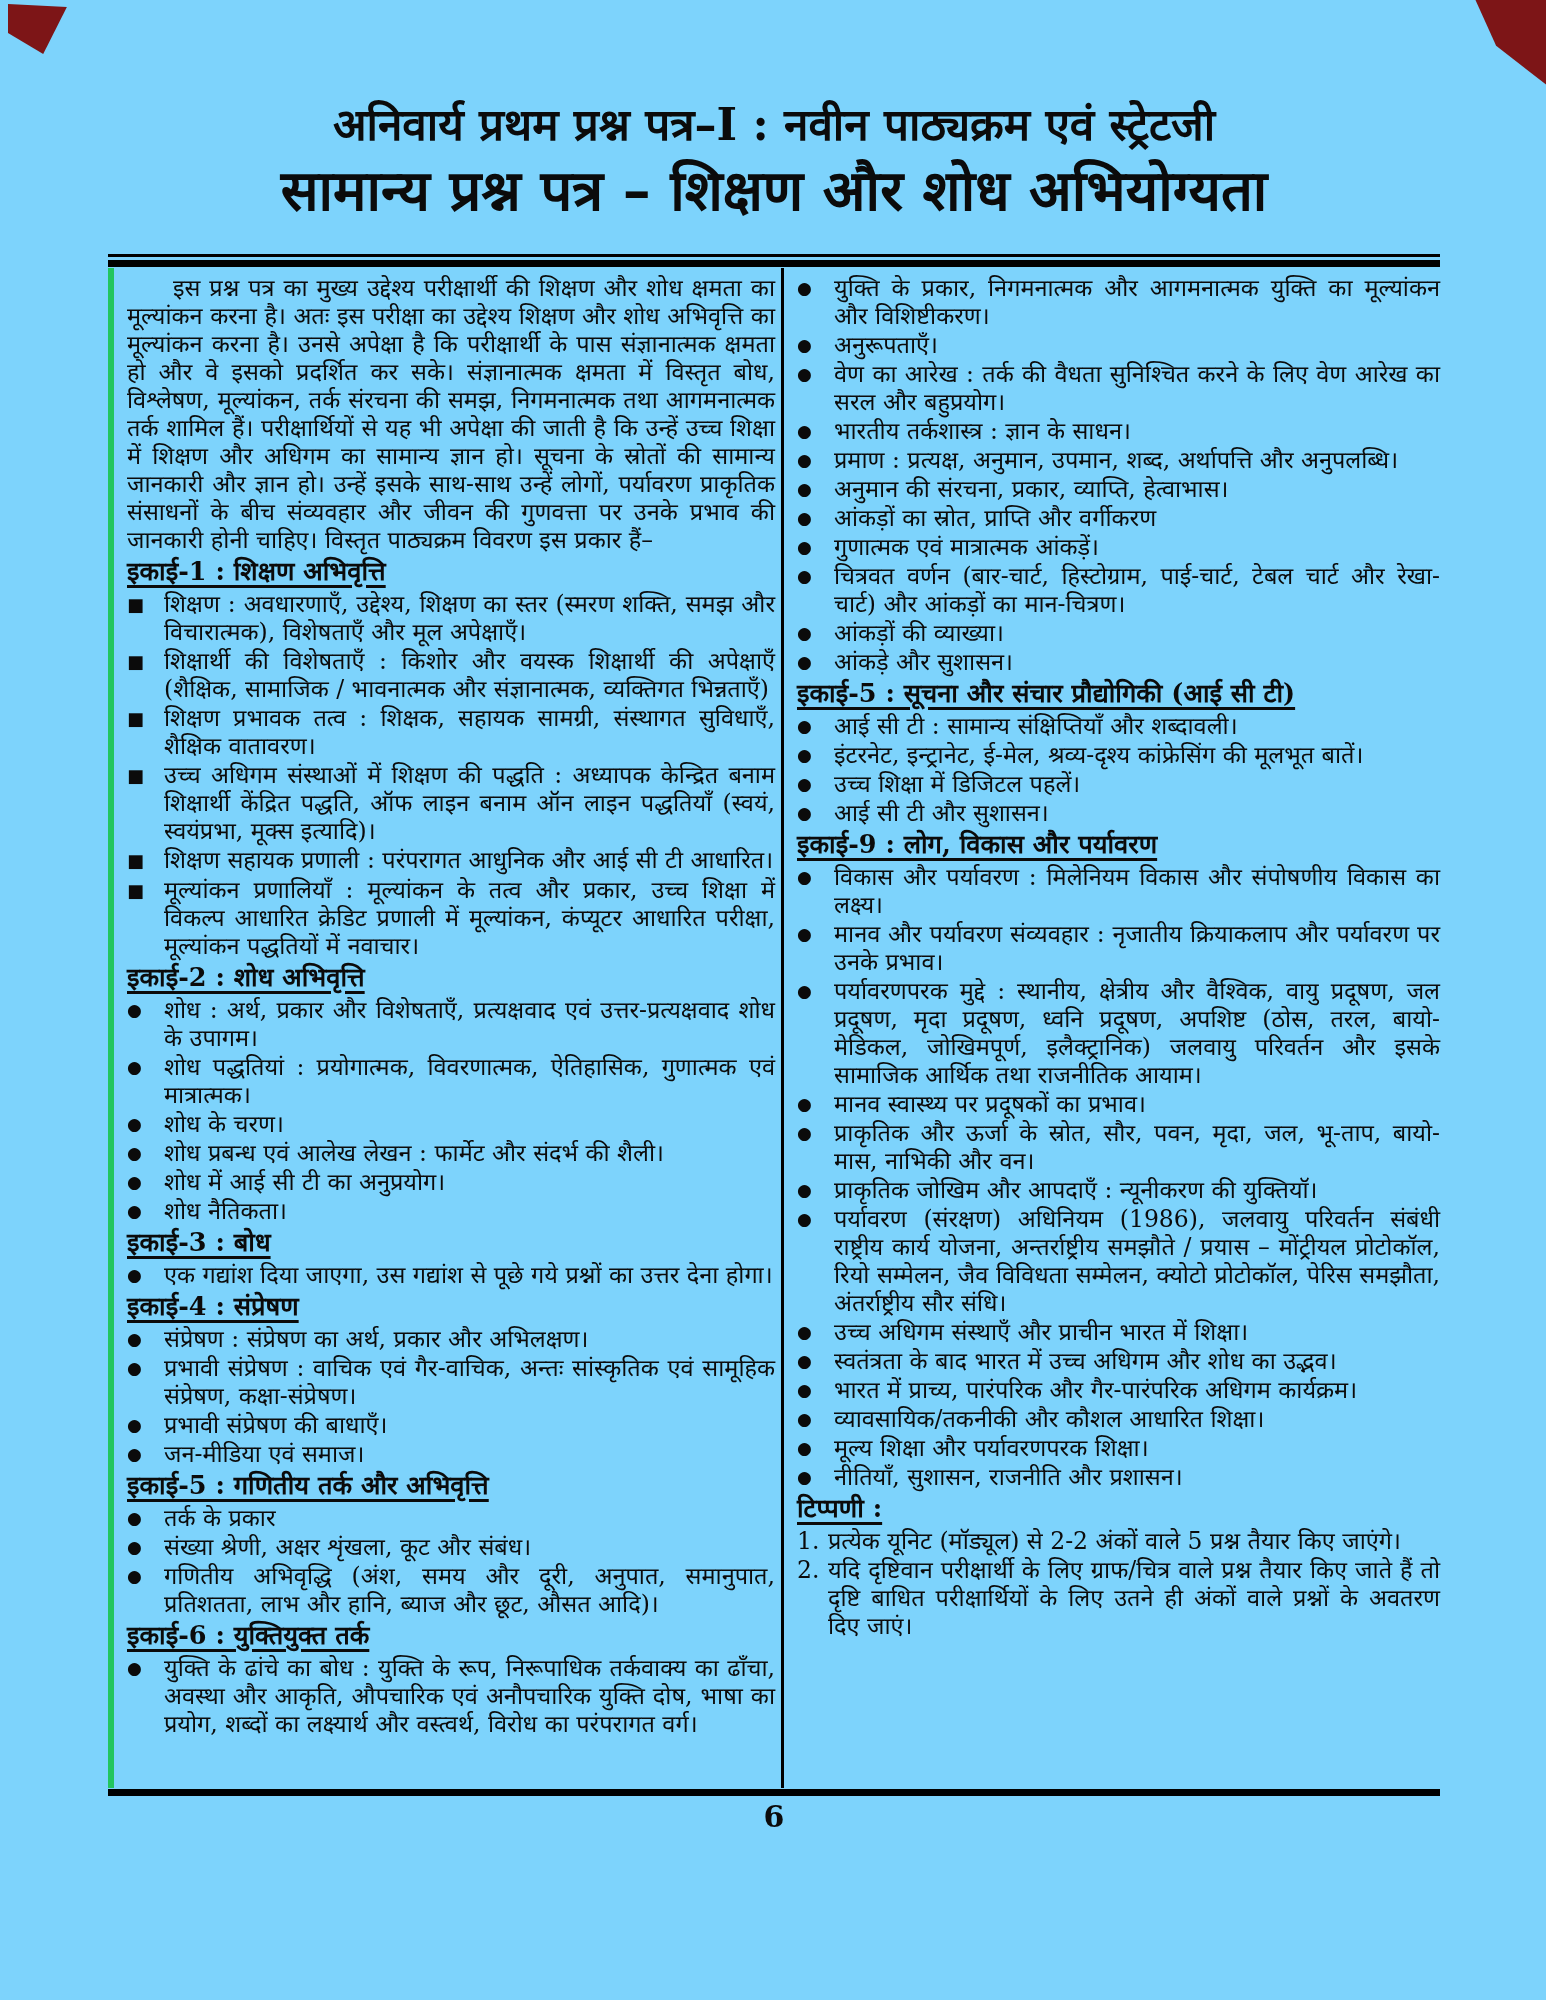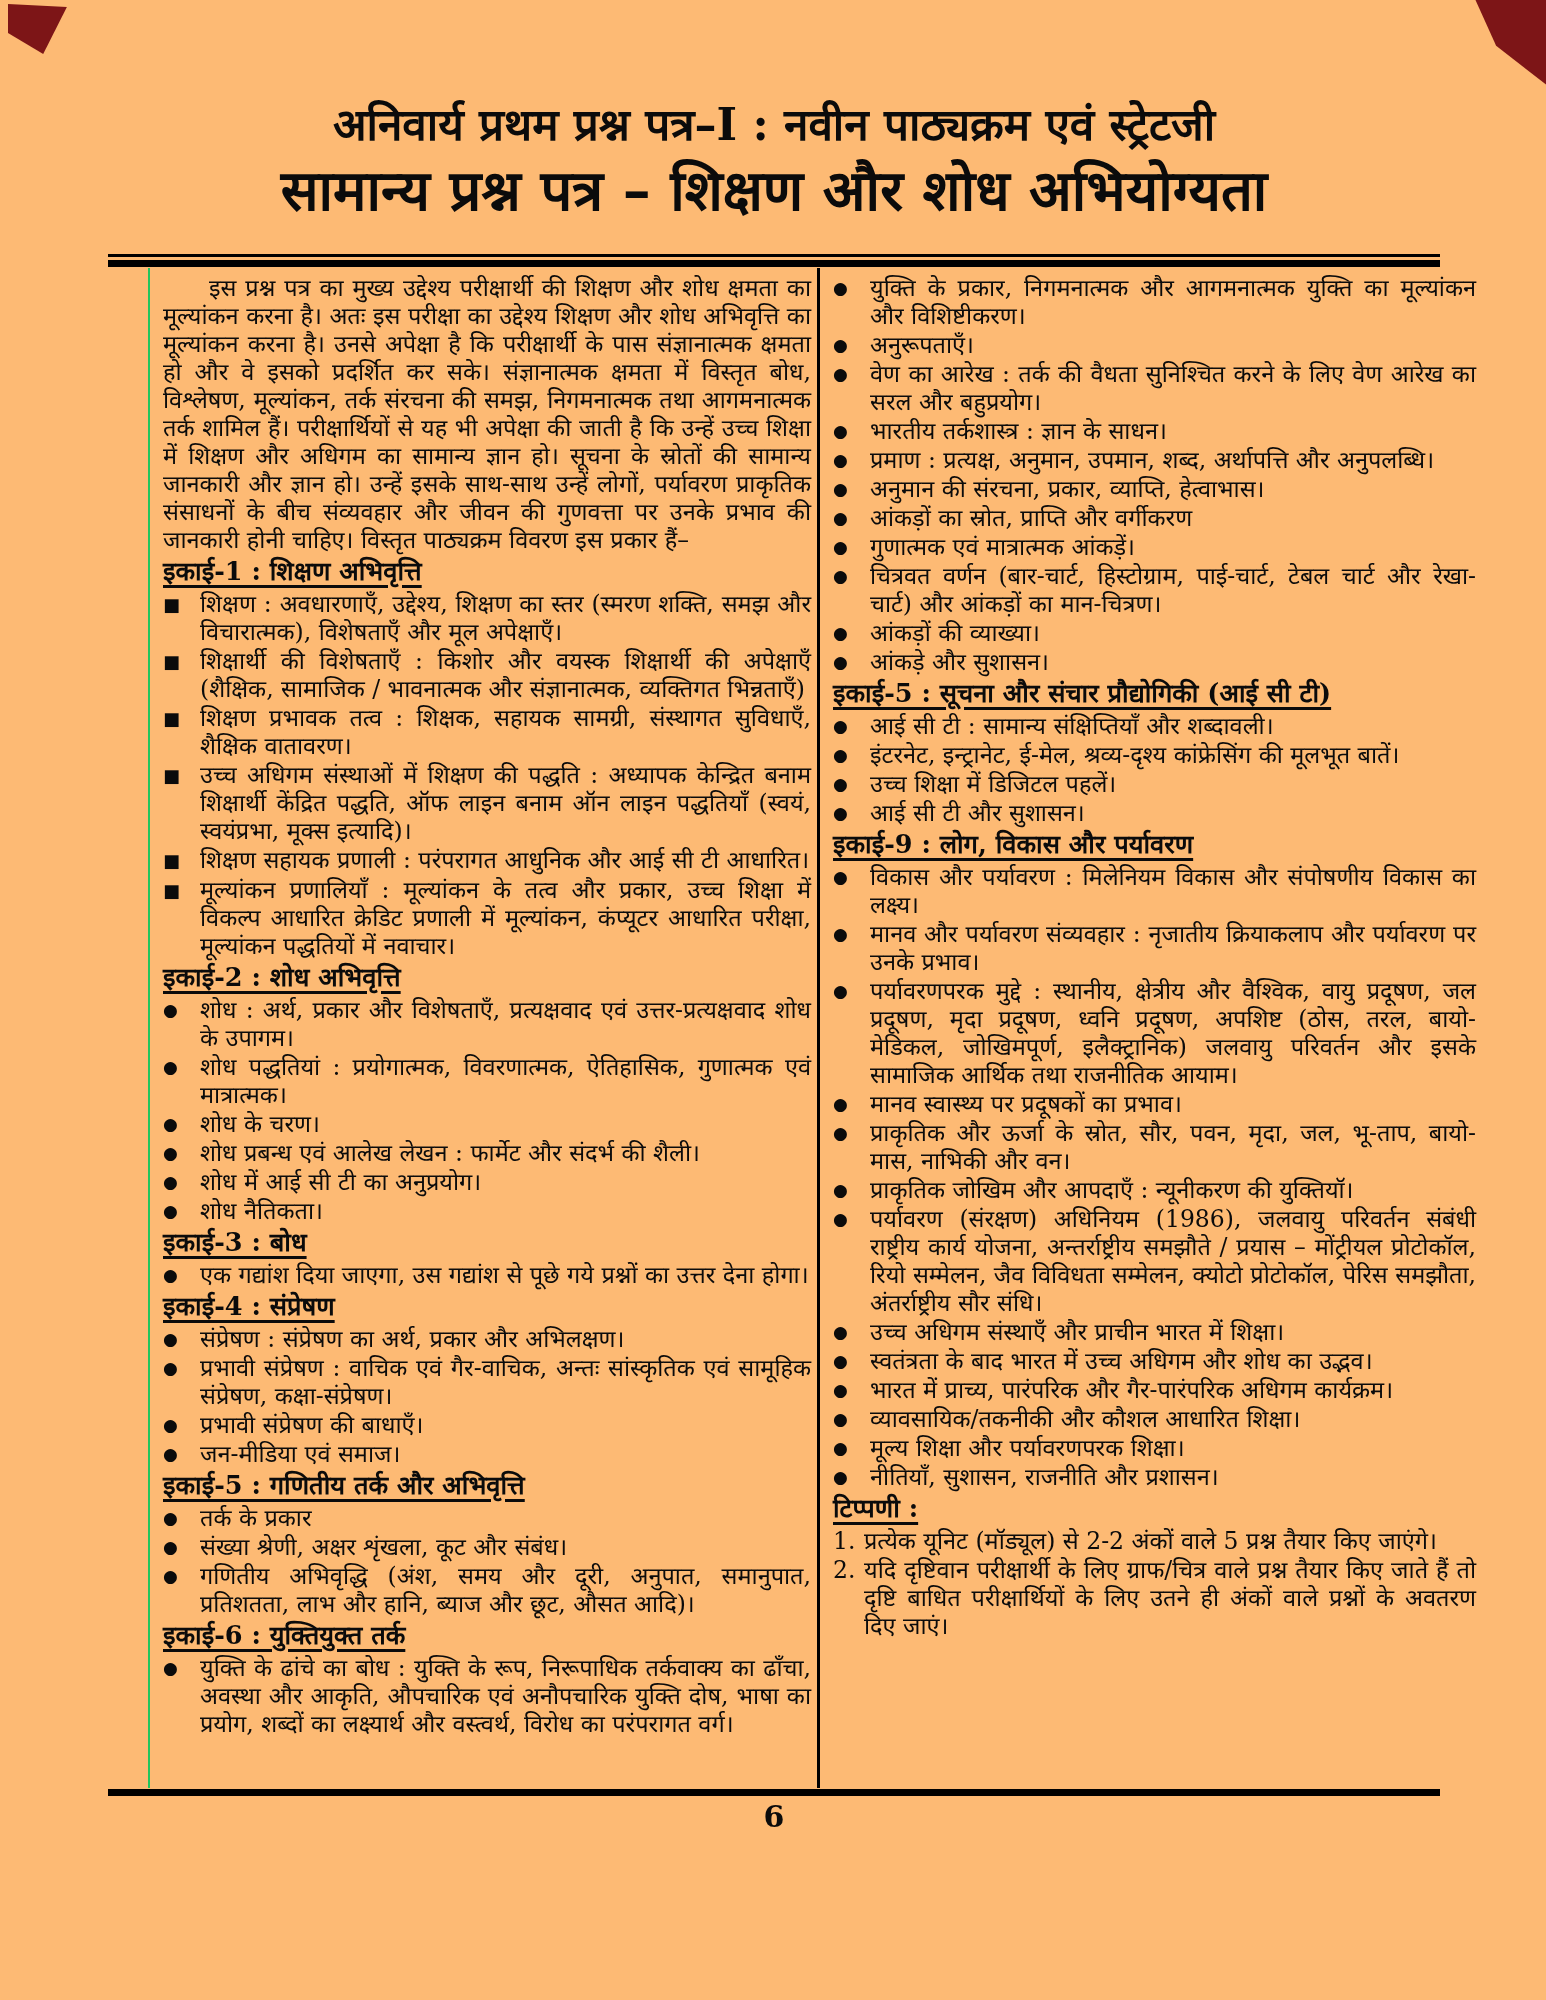--- a/index.html
+++ b/index.html
@@ -3,21 +3,21 @@
 <meta charset="utf-8">
 <style>
   html,body{margin:0;padding:0;}
   body{
     font-family:"DejaVu Serif","DejaVu Sans","Liberation Serif",serif;
     background:#e9e9e9;
   }
   .page{
     position:relative;
     width:1546px;height:2000px;
-    background:#fdba74;
+    background:#7dd3fc;
     overflow:hidden;
     color:#0b0b0b;
   }
   
   .scan-mark{position:absolute;background:#7d1517;}
   .scan-mark.tl{left:8px;top:4px;width:64px;height:50px;
     clip-path:polygon(0 0,92% 6%,55% 100%,0 58%);}
   .scan-mark.tr{right:0;top:0;width:86px;height:88px;
     clip-path:polygon(18% 0,100% 0,100% 96%,42% 52%);}
   
@@ -28,22 +28,22 @@
   .title-l1{font-size:44px;}
   .title-l2{font-size:56px;}
   
   .title-rule{position:absolute;left:108px;top:254px;width:1332px;height:14px;}
   .title-rule .thin{height:3px;background:#000;}
   .title-rule .gap{height:3px;}
   .title-rule .thick{height:7px;background:#000;}
   
   .frame{
     position:absolute;left:108px;top:268px;width:1332px;height:1520px;
-    border-left:2px solid #22c55e;
-    display:flex;align-items:stretch;overflow:hidden;margin-left:40px;
+    border-left:6px solid #22c55e;
+    display:flex;align-items:stretch;overflow:hidden;
   }
   .col{
     font-size:23.5px;line-height:28px;
     padding:6px 6px 0 13px;
     text-align:justify;
   }
   .col-left{width:648px;flex:none;}
   .col-divider{width:3px;flex:none;background:#000;}
   .col-right{flex:1;}
   .para{text-indent:46px;margin:0 0 1px 0;}

